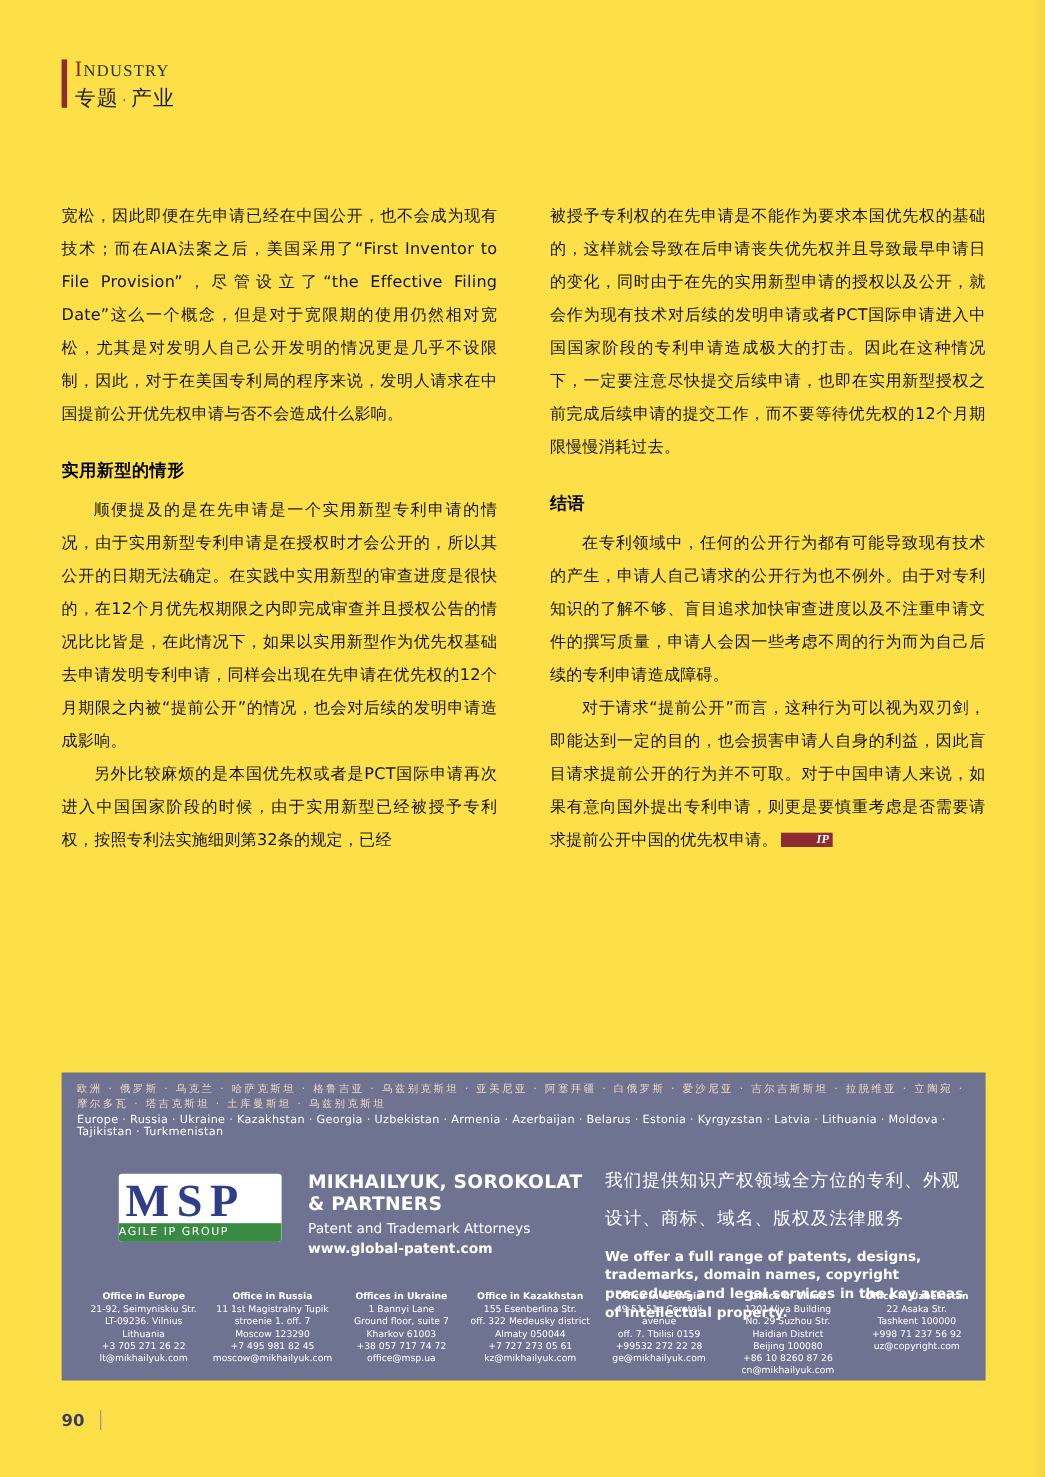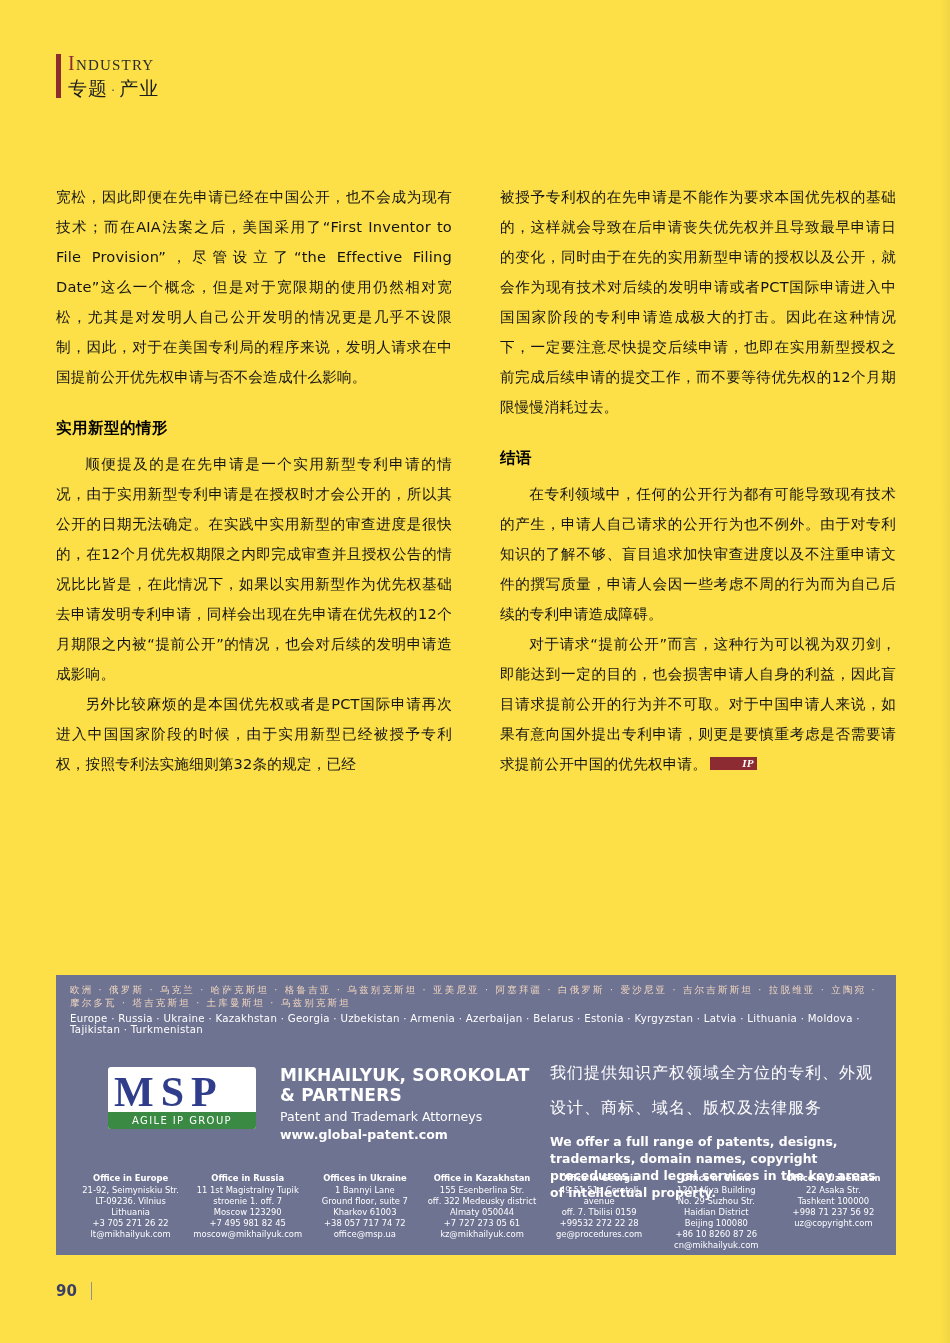--- a/index.html
+++ b/index.html
@@ -174,21 +174,20 @@
     position: absolute;
     left: 0;
     bottom: 0;
     width: 148px;
     height: 17px;
     background: #3a8a43;
     color: #fff;
     font-family: "DejaVu Sans", sans-serif;
     font-size: 10px;
     letter-spacing: 1.4px;
-    text-align: center;
     line-height: 17px;
   }
   .ad-firm {
     padding-left: 22px;
     padding-top: 16px;
     width: 270px;
   }
   .ad-firm .name {
     font-family: "DejaVu Sans", sans-serif;
     font-weight: bold;
@@ -225,21 +224,21 @@
   .ad-right .en {
     font-family: "DejaVu Sans", sans-serif;
     font-weight: bold;
     font-size: 12.4px;
     line-height: 17px;
     margin-top: 6px;
     color: #ffffff;
   }
   .ad-offices {
     display: flex;
-    justify-content: space-between;
+    justify-content: flex-end;
     padding: 6px 4px 0 16px;
   }
   .office {
     text-align: center;
     font-family: "DejaVu Sans", sans-serif;
     font-size: 8.4px;
     line-height: 11px;
     color: #ffffff;
     padding: 0 3px;
     flex: 1;
@@ -376,21 +375,21 @@
         <span class="l">Almaty 050044</span>
         <span class="l">+7 727 273 05 61</span>
         <span class="l">kz@mikhailyuk.com</span>
       </div>
 
       <div class="office">
         <span class="t">Office in Georgia</span>
         <span class="l">49-51-51a Cereteli avenue</span>
         <span class="l">off. 7. Tbilisi 0159</span>
         <span class="l">+99532 272 22 28</span>
-        <span class="l">ge@procedures.com</span>
+        <span class="l">ge@mikhailyuk.com</span>
       </div>
 
       <div class="office">
         <span class="t">Office in China</span>
         <span class="l">1201 Viva Building</span>
         <span class="l">No. 29 Suzhou Str.</span>
         <span class="l">Haidian District</span>
         <span class="l">Beijing 100080</span>
         <span class="l">+86 10 8260 87 26</span>
         <span class="l">cn@mikhailyuk.com</span>

